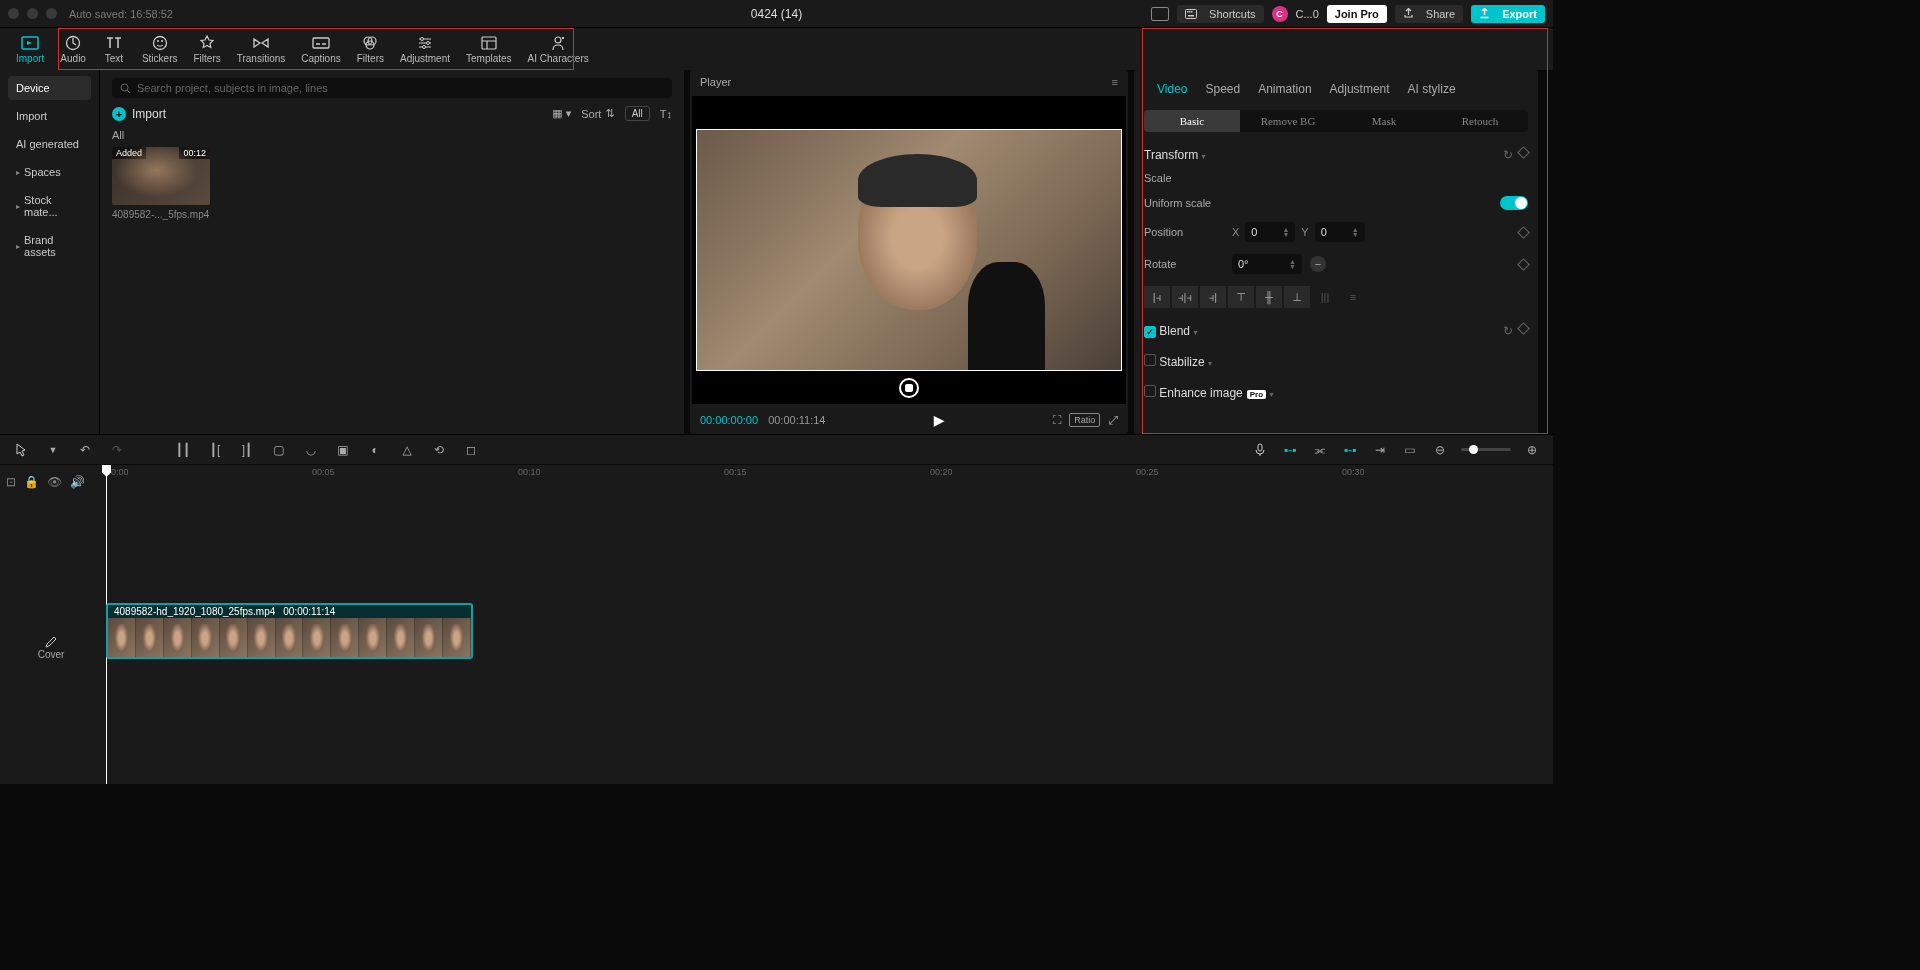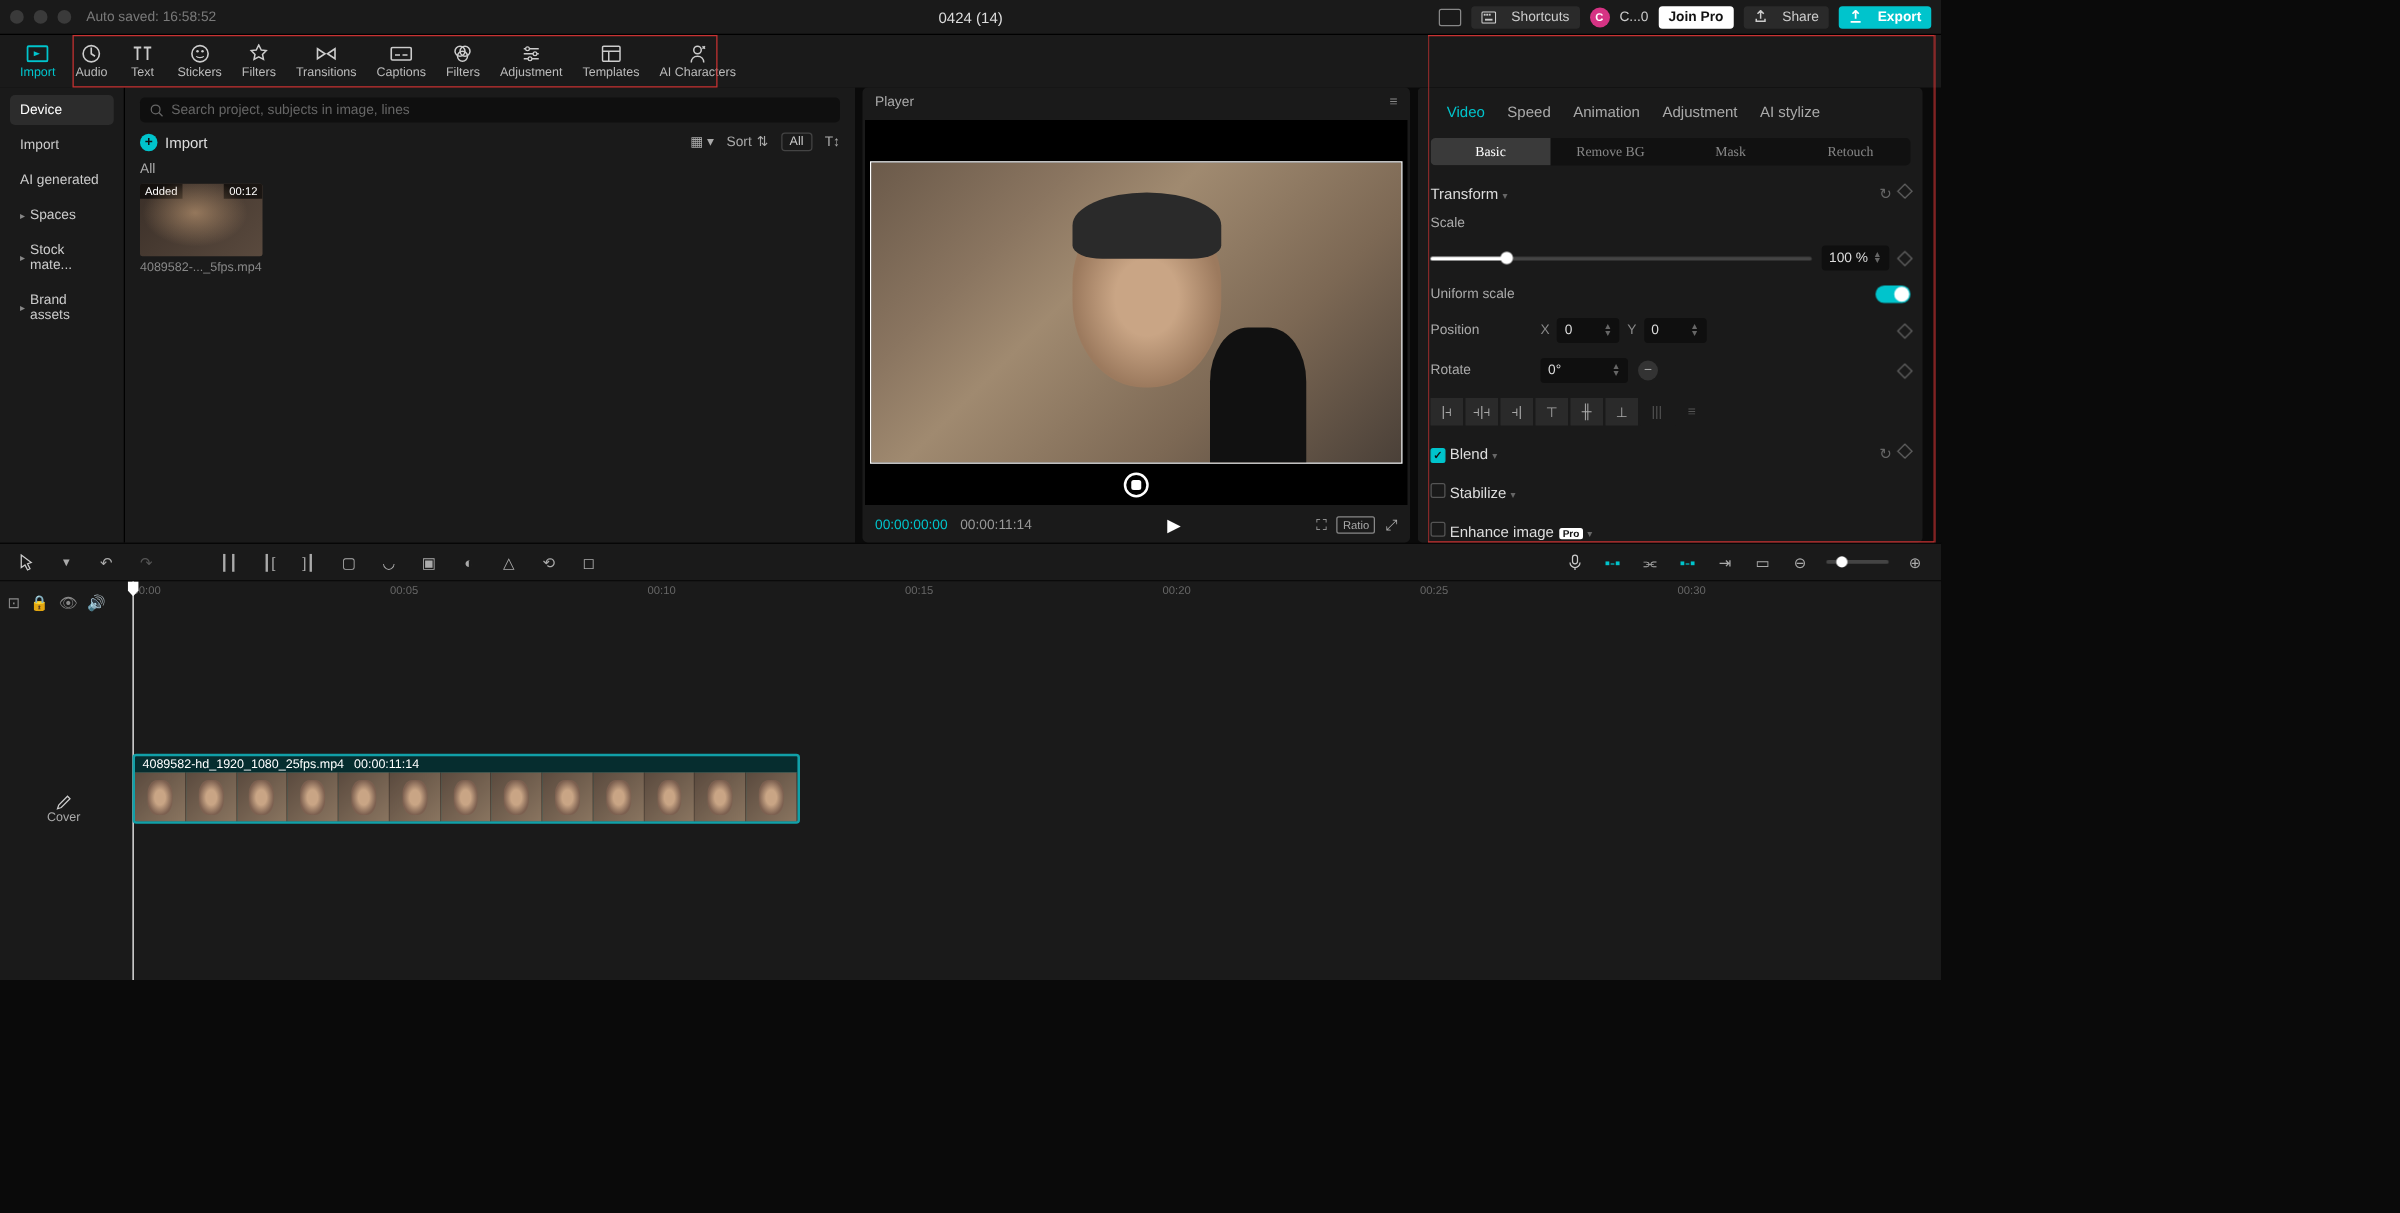--- a/index.html
+++ b/index.html
@@ -110,21 +110,21 @@
 .slider-mini::after{content:'';position:absolute;left:15%;top:-3px;width:9px;height:9px;background:#fff;border-radius:50%;}
 .tl-body { flex:1; display:flex; position:relative;}
 .tl-left { width:102px; display:flex; flex-direction:column; padding:4px 6px;}
 .tl-left-icons { display:flex; gap:8px; padding:6px 0; color:#888;}
 .cover-btn { display:flex; flex-direction:column; align-items:center; margin-top:140px; color:#aaa; font-size:10px; cursor:pointer;}
 .tl-tracks { flex:1; position:relative; overflow:hidden;}
 .ruler { height:20px; position:relative; color:#666; font-size:9px;}
 .ruler-tick { position:absolute; top:2px;}
 .playhead { position:absolute; top:0; bottom:0; width:1px; background:#fff;}
 .playhead::before { content:''; position:absolute; top:0; left:-4px; width:9px; height:12px; background:#fff; clip-path: polygon(0 0,100% 0,100% 60%,50% 100%,0 60%);}
-.clip-track { position:absolute; top:138px; left:4px; width:534px; height:56px; background:#0d5a5e; border:2px solid #11a0a8; border-radius:3px; overflow:hidden;}
+.clip-track { position:absolute; top:138px; left:4px; width:367px; height:56px; background:#0d5a5e; border:2px solid #11a0a8; border-radius:3px; overflow:hidden;}
 .clip-track-hdr { background:rgba(0,0,0,0.5); color:#fff; font-size:10px; padding:1px 6px; display:flex; gap:8px;}
 .clip-thumbs { display:flex; height:40px;}
 .clip-mini { flex:1; background: linear-gradient(135deg,#5a4a3e,#8a7560); border-right:1px solid rgba(0,0,0,0.2); position:relative;}
 .clip-mini::after { content:''; position:absolute; inset:15% 25%; background: radial-gradient(ellipse,#c9a585 30%,#7c6050 70%); border-radius:40%;}
 
 svg { display:block; }
 .sort-group { display:flex; align-items:center; gap:4px; font-size:11px; color:#aaa;}
 .pill-btn { border:1px solid #444; padding:1px 6px; border-radius:3px; font-size:10px; color:#ccc;}
 </style>
 </head>
@@ -364,30 +364,20 @@
     <div class="insp-section">
       <div class="insp-section-hdr">
         <span class="insp-section-title"><span>Transform</span> <span style="font-size:8px;color:#666;">▾</span></span>
         <div class="kf-icons">
           <span>↻</span>
           <span class="diamond"></span>
         </div>
       </div>
       <div class="insp-row">
         <span class="insp-label">Scale</span>
-      </div>
-      <div class="insp-row">
-        <div class="slider-track">
-            <div class="slider-thumb"></div>
-          </div>
-        <div class="num-box">
-            <span>100 %</span>
-            <span class="spinner">▲<br>▼</span>
-          </div>
-        <span class="diamond"></span>
       </div>
       <div class="insp-row" style="justify-content:space-between;">
         <span class="insp-label" style="width:auto;">Uniform scale</span>
         <div class="toggle"></div>
       </div>
       <div class="insp-row">
         <span class="insp-label">Position</span>
         <div class="xy-box">
           <span class="axis-label">X</span>
           <div class="num-box">

